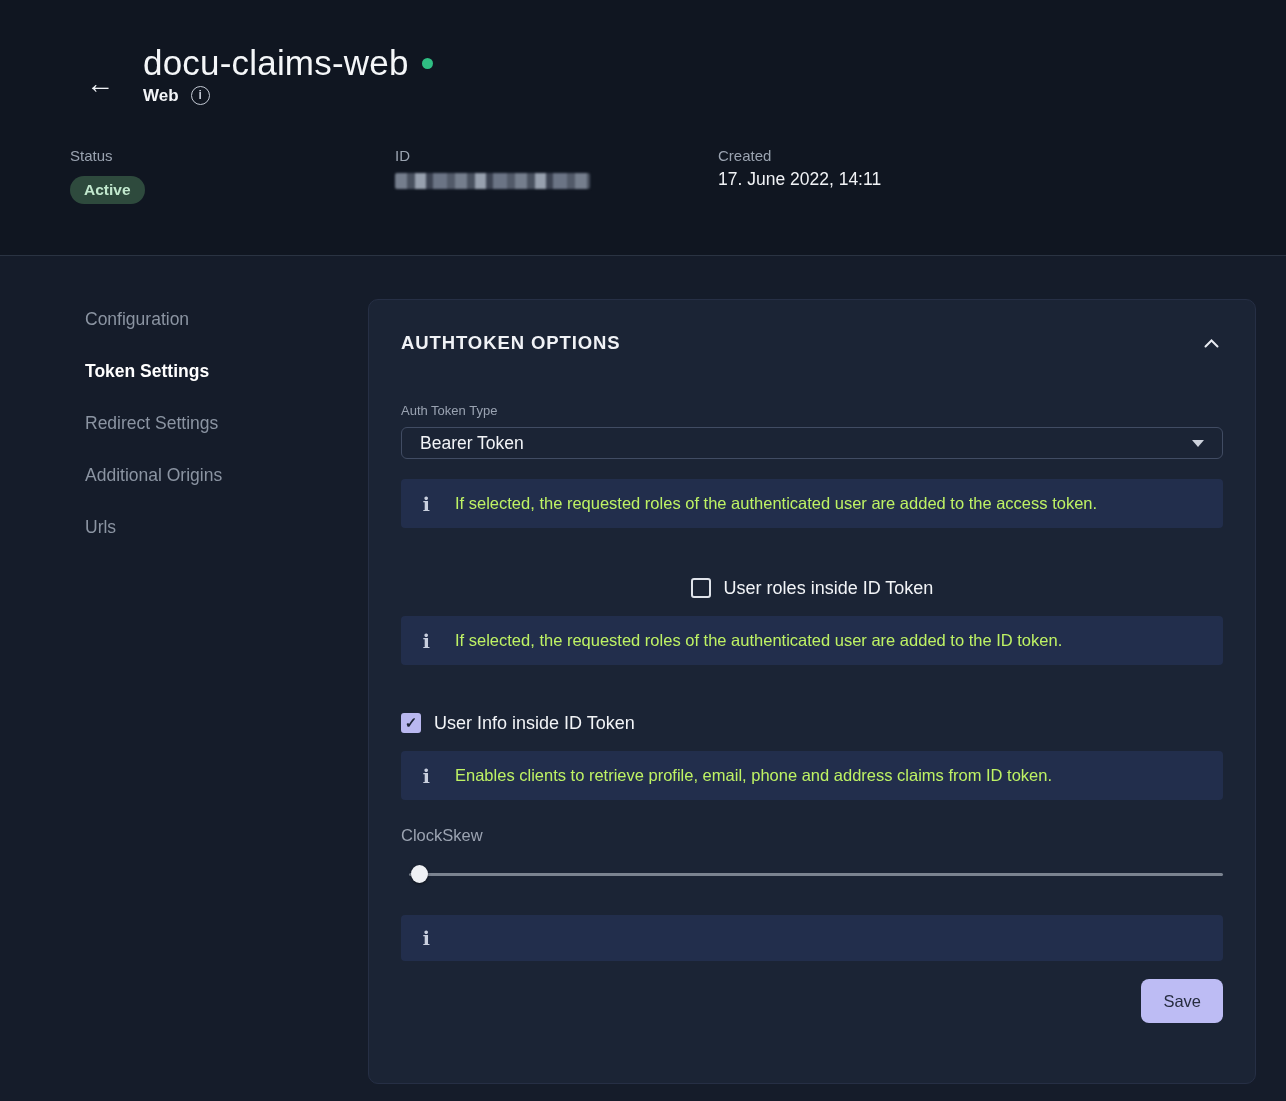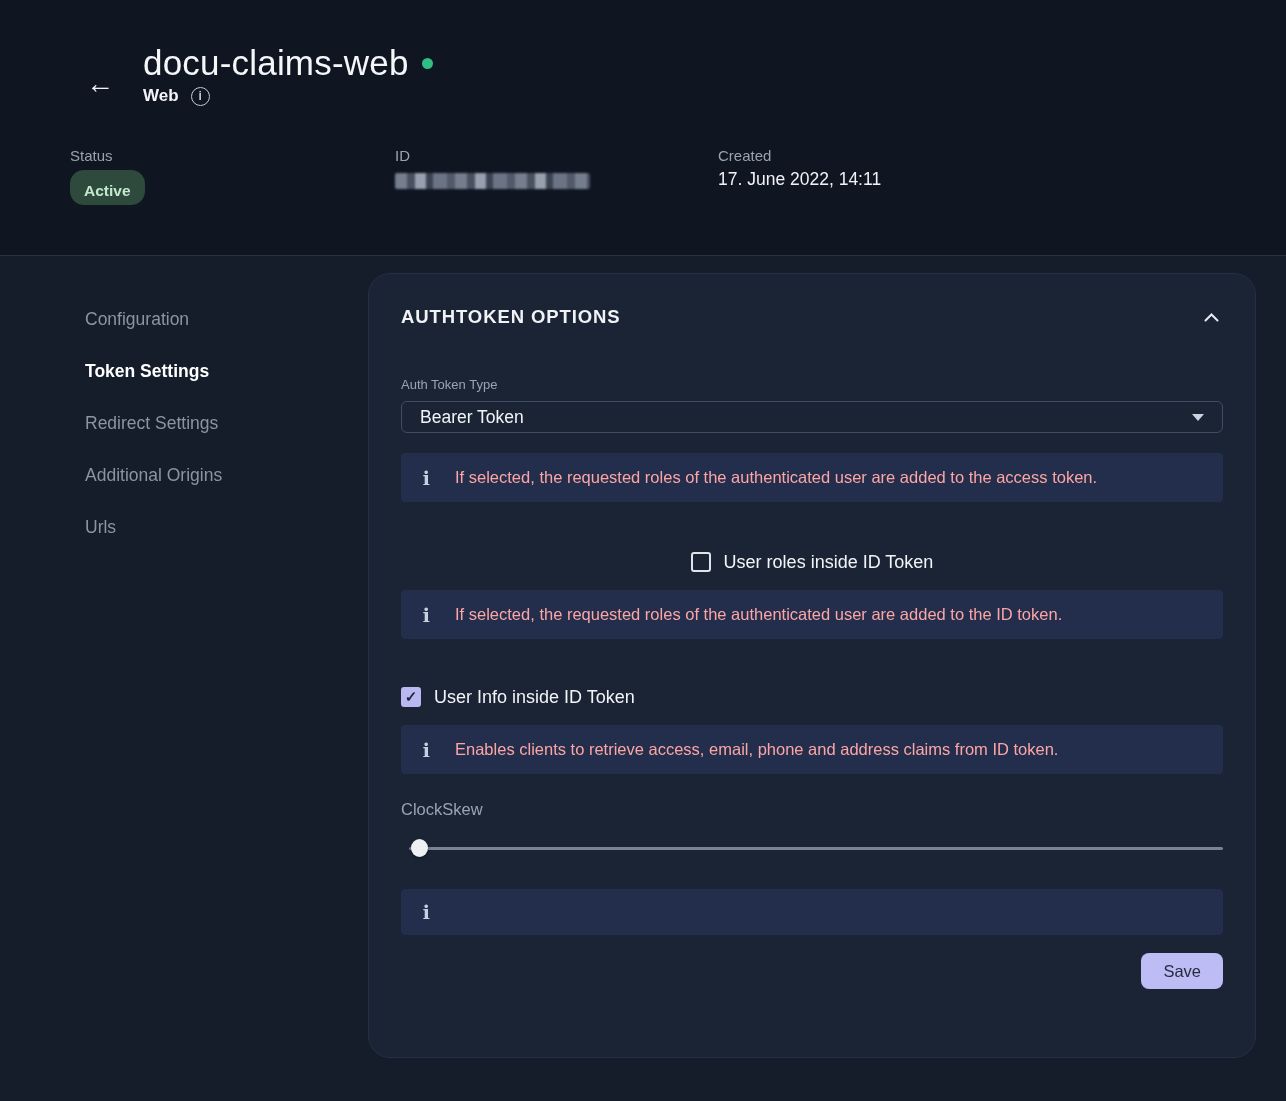--- a/index.html
+++ b/index.html
@@ -22,55 +22,55 @@
     display:flex; align-items:center; justify-content:center;
     font-size:28px; color:#eef1f5; cursor:pointer; background:none; border:none;
   }
   .title-block { position:absolute; left:143px; top:44px; }
   .title-row { display:flex; align-items:flex-start; }
   .app-title { font-size:35px; font-weight:400; color:#f4f6f8; letter-spacing:0.2px; line-height:1.1; }
   .status-dot {
     width:11px; height:11px; border-radius:50%; background:#2fbe83;
     display:inline-block; margin-left:13px; margin-top:14px;
   }
-  .subtitle-row { display:flex; align-items:flex-end; gap:12px; margin-top:3px; }
+  .subtitle-row { display:flex; align-items:flex-start; gap:12px; margin-top:3px; }
   .subtitle { font-size:17px; font-weight:700; color:#f2f4f7; }
   .info-circle {
     width:19px; height:19px; border-radius:50%; border:1.5px solid #c3c9d4;
     color:#c3c9d4; font-size:12px; font-weight:700;
     display:flex; align-items:center; justify-content:center; cursor:pointer;
   }
 
   .meta-col { position:absolute; top:147px; }
   .meta-col.c1 { left:70px; } .meta-col.c2 { left:395px; }
   .meta-col.c3 { left:718px; } .meta-col.c4 { left:1042px; }
   .meta-label { font-size:15px; color:#9aa3b0; }
   .meta-value { font-size:17.5px; color:#f0f2f5; margin-top:5px; }
   .badge {
-    display:inline-block; margin-top:6px; padding:12px 14px 5px;
+    display:inline-block; margin-top:12px; padding:5px 14px 5px;
     background:#2e4a3d; color:#c2e9ce; border-radius:14px;
     font-size:15.5px; font-weight:600;
   }
   .redacted {
     width:195px; height:16px; margin-top:9px; border-radius:2px;
     background:repeating-linear-gradient(90deg,
       #757e8d 0 12px, #49515f 12px 20px, #97a0ae 20px 31px,
       #3c4352 31px 38px, #6b7485 38px 52px, #525a69 52px 60px);
     filter:blur(1.3px);
   }
 
   
   .sidebar { position:absolute; left:85px; top:308px; display:flex; flex-direction:column; gap:29px; }
   .side-item { font-size:17.5px; line-height:23px; color:#8b94a2; cursor:pointer; }
   .side-item.active { color:#ffffff; font-weight:700; }
 
   
   .panel {
-    position:absolute; left:368px; top:273px; width:888px; height:785px;
-    background:#1b2435; border:1px solid #262f45; border-radius:22px;
+    position:absolute; left:368px; top:299px; width:888px; height:785px;
+    background:#1b2435; border:1px solid #262f45; border-radius:10px;
     padding:30px 32px 24px;
   }
   .panel-header { display:flex; align-items:center; justify-content:space-between; height:26px; }
   .panel-title { font-size:18.5px; font-weight:600; letter-spacing:0.9px; color:#f0f2f6; }
   .collapse-btn { background:none; border:none; cursor:pointer; padding:4px; display:flex; }
 
   .field-label { margin-top:46px; font-size:13px; color:#9aa3b2; line-height:18px; }
   .select {
     margin-top:7px; height:32px; border:1px solid #414c63; border-radius:6px;
     display:flex; align-items:center; justify-content:space-between;
@@ -83,21 +83,21 @@
   }
 
   .info-box {
     margin-top:20px; display:flex; align-items:center; gap:20px;
     background:#222e4c; border-radius:4px; padding:12px 16px;
   }
   .info-glyph {
     font-family:"DejaVu Sans", sans-serif; font-size:19px; color:#c9cfde;
     width:18px; text-align:center; flex:none;
   }
-  .info-text { font-size:16.5px; line-height:25px; color:#fca5a5; }
+  .info-text { font-size:16.5px; line-height:25px; color:#bef264; }
 
   .checkbox-row { display:flex; align-items:center; gap:13px; height:24px; cursor:pointer; }
   .checkbox-row.first { margin-top:48px;justify-content:center; }
   .checkbox-row.second { margin-top:46px; }
   .cb {
     width:20px; height:20px; border:2px solid #dfe3ea; border-radius:3px;
     display:flex; align-items:center; justify-content:center; flex:none;
   }
   .cb .tick { display:none; }
   .cb.checked { background:#b9b8f0; border-color:#b9b8f0; }
@@ -109,21 +109,21 @@
   .slider { position:relative; margin-top:22px; height:16px; cursor:pointer; }
   .slider-track { position:absolute; left:8px; right:0; top:7px; height:3px; background:#7b8390; border-radius:2px; }
   .slider-thumb {
     position:absolute; left:10px; top:-1px; width:17px; height:18px; border-radius:50%;
     background:#eef0f4; box-shadow:0 1px 3px rgba(0,0,0,0.5); cursor:grab;
   }
   .info-box.after-slider { margin-top:33px; }
 
   .save-row { display:flex; justify-content:flex-end; margin-top:18px; }
   .save-btn {
-    min-width:79px; height:36px; padding:0 22px; border:none; border-radius:8px;
+    min-width:79px; height:44px; padding:0 22px; border:none; border-radius:8px;
     background:#bdbcf4; color:#262c3f; font-size:16.5px;
     font-family:"Liberation Sans", sans-serif; cursor:pointer;
   }
 </style>
 </head>
 <body>
 
 <div class="header">
   <button class="back-btn">←</button>
 
@@ -194,21 +194,21 @@
 
   <div class="checkbox-row second">
     <span class="cb checked">
         <span class="tick">✓</span>
       </span>
     <span class="cb-label">User Info inside ID Token</span>
   </div>
 
   <div class="info-box tight">
     <span class="info-glyph">ℹ</span>
-    <span class="info-text">Enables clients to retrieve access, email, phone and address claims from ID token.</span>
+    <span class="info-text">Enables clients to retrieve profile, email, phone and address claims from ID token.</span>
   </div>
 
   <div class="clockskew-label">ClockSkew</div>
   <div class="slider">
     <div class="slider-track"></div>
     <div class="slider-thumb"></div>
   </div>
 
   <div class="info-box after-slider">
     <span class="info-glyph">ℹ</span>

